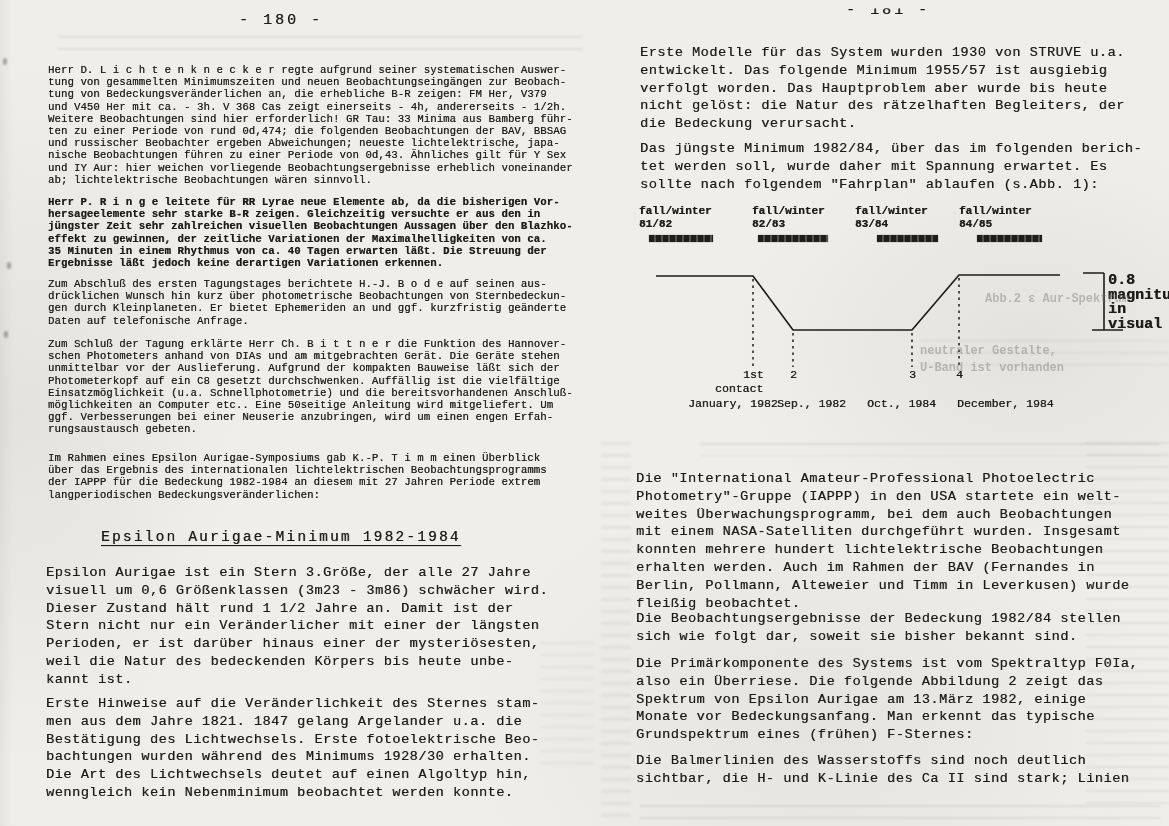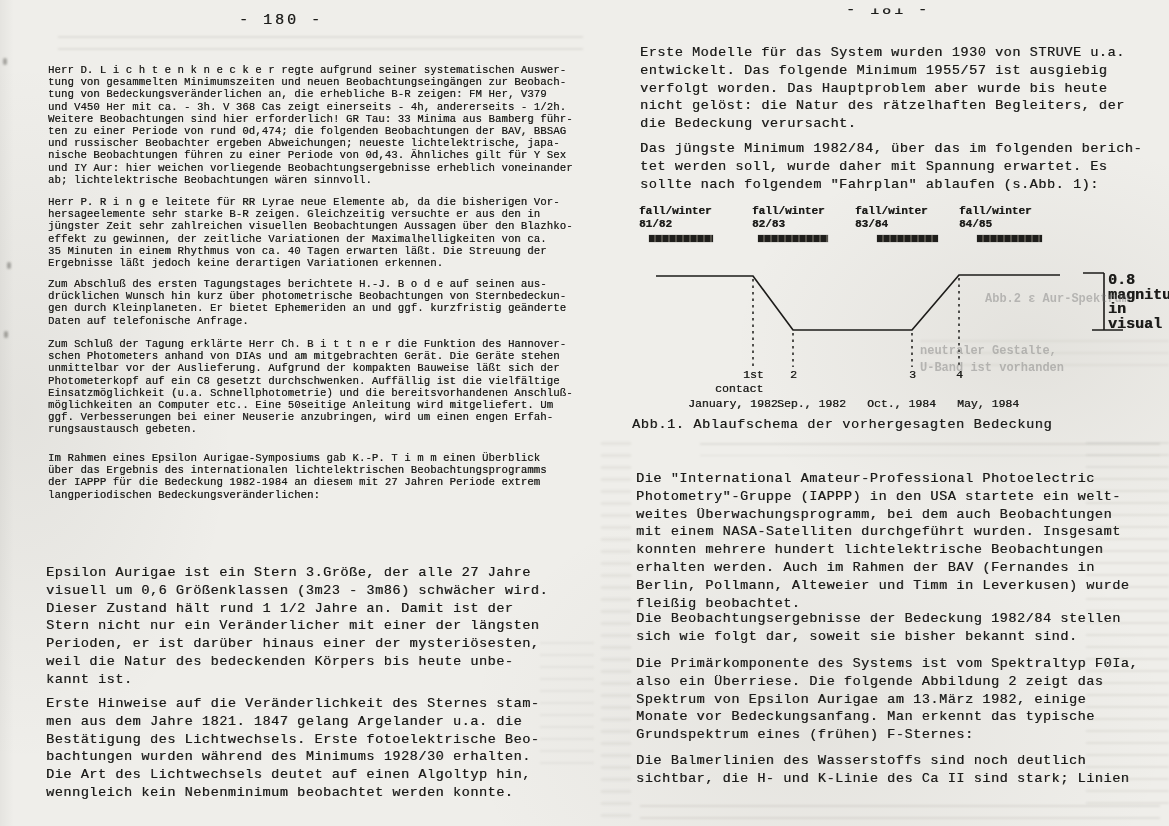--- a/index.html
+++ b/index.html
@@ -58,21 +58,21 @@
 tung von gesammelten Minimumszeiten und neuen Beobachtungseingängen zur Beobach-
 tung von Bedeckungsveränderlichen an, die erhebliche B-R zeigen: FM Her, V379
 und V450 Her mit ca. - 3h. V 368 Cas zeigt einerseits - 4h, andererseits - 1/2h.
 Weitere Beobachtungen sind hier erforderlich! GR Tau: 33 Minima aus Bamberg führ-
 ten zu einer Periode von rund 0d,474; die folgenden Beobachtungen der BAV, BBSAG
 und russischer Beobachter ergeben Abweichungen; neueste lichtelektrische, japa-
 nische Beobachtungen führen zu einer Periode von 0d,43. Ähnliches gilt für Y Sex
 und IY Aur: hier weichen vorliegende Beobachtungsergebnisse erheblich voneinander
 ab; lichtelektrische Beobachtungen wären sinnvoll.</div>
 
-  <div class="abs small" style="left:36px;top:196px;width:566px;">Herr P. R i n g e  leitete für RR Lyrae neue Elemente ab, da die bisherigen Vor-
+  <div class="abs small" style="left:36px;top:196px;width:566px;font-weight:bold;">Herr P. R i n g e  leitete für RR Lyrae neue Elemente ab, da die bisherigen Vor-
 hersageelemente sehr starke B-R zeigen. Gleichzeitig versuchte er aus den in
 jüngster Zeit sehr zahlreichen visuellen Beobachtungen Aussagen über den Blazhko-
 effekt zu gewinnen, der zeitliche Variationen der Maximalhelligkeiten von ca.
 35 Minuten in einem Rhythmus von ca. 40 Tagen erwarten läßt. Die Streuung der
 Ergebnisse läßt jedoch keine derartigen Variationen erkennen.</div>
 
   <div class="abs small" style="left:36px;top:278px;width:566px;">Zum Abschluß des ersten Tagungstages berichtete H.-J. B o d e auf seinen aus-
 drücklichen Wunsch hin kurz über photometrische Beobachtungen von Sternbedeckun-
 gen durch Kleinplaneten. Er bietet Ephemeriden an und ggf. kurzfristig geänderte
 Daten auf telefonische Anfrage.</div>
@@ -84,20 +84,21 @@
 Einsatzmöglichkeit (u.a. Schnellphotometrie) und die bereitsvorhandenen Anschluß-
 möglichkeiten an Computer etc.. Eine 50seitige Anleitung wird mitgeliefert. Um
 ggf. Verbesserungen bei einer Neuserie anzubringen, wird um einen engen Erfah-
 rungsaustausch gebeten.</div>
 
   <div class="abs small" style="left:36px;top:452px;width:566px;">Im Rahmen eines Epsilon Aurigae-Symposiums gab K.-P. T i m m  einen Überblick
 über das Ergebnis des internationalen lichtelektrischen Beobachtungsprogramms
 der IAPPP für die Bedeckung 1982-1984 an diesem mit 27 Jahren Periode extrem
 langperiodischen Bedeckungsveränderlichen:</div>
 
+  <div class="abs heading" style="left:101px;top:529px;">Epsilon Aurigae-Minimum 1982-1984</div>
 
   <div class="abs large" style="left:46px;top:564px;width:545px;">Epsilon Aurigae ist ein Stern 3.Größe, der alle 27 Jahre
 visuell um 0,6 Größenklassen (3m23 - 3m86) schwächer wird.
 Dieser Zustand hält rund 1 1/2 Jahre an. Damit ist der
 Stern nicht nur ein Veränderlicher mit einer der längsten
 Perioden, er ist darüber hinaus einer der mysteriösesten,
 weil die Natur des bedeckenden Körpers bis heute unbe-
 kannt ist.</div>
 
   <div class="abs large" style="left:46px;top:695px;width:545px;">Erste Hinweise auf die Veränderlichkeit des Sternes stam-
@@ -149,28 +150,27 @@
 
     <div class="fig-lab" style="left:113px;top:168px;">1st</div>
     <div class="fig-lab" style="left:85px;top:182px;">contact</div>
     <div class="fig-lab" style="left:160px;top:168px;">2</div>
     <div class="fig-lab" style="left:279px;top:168px;">3</div>
     <div class="fig-lab" style="left:326px;top:168px;">4</div>
 
     <div class="fig-lab" style="left:58px;top:197px;">January, 1982</div>
     <div class="fig-lab" style="left:147px;top:197px;">Sep., 1982</div>
     <div class="fig-lab" style="left:237px;top:197px;">Oct., 1984</div>
-    <div class="fig-lab" style="left:327px;top:197px;">May, 1984</div>
+    <div class="fig-lab" style="left:327px;top:197px;">December, 1984</div>
 
     <div class="fig-bracket-text" style="white-space:pre-line;">0.8
 magnitude
 in
 visual</div>
 
-    <div class="fig-caption">Abb.1. Ablaufschema der vorhergesagten Bedeckung</div>
   </div>
 
   <div class="abs large" style="left:636px;top:470px;width:545px;">Die "International Amateur-Professional Photoelectric
 Photometry"-Gruppe (IAPPP) in den USA startete ein welt-
 weites Überwachungsprogramm, bei dem auch Beobachtungen
 mit einem NASA-Satelliten durchgeführt wurden. Insgesamt
 konnten mehrere hundert lichtelektrische Beobachtungen
 erhalten werden. Auch im Rahmen der BAV (Fernandes in
 Berlin, Pollmann, Alteweier und Timm in Leverkusen) wurde
 fleißig beobachtet.</div>

